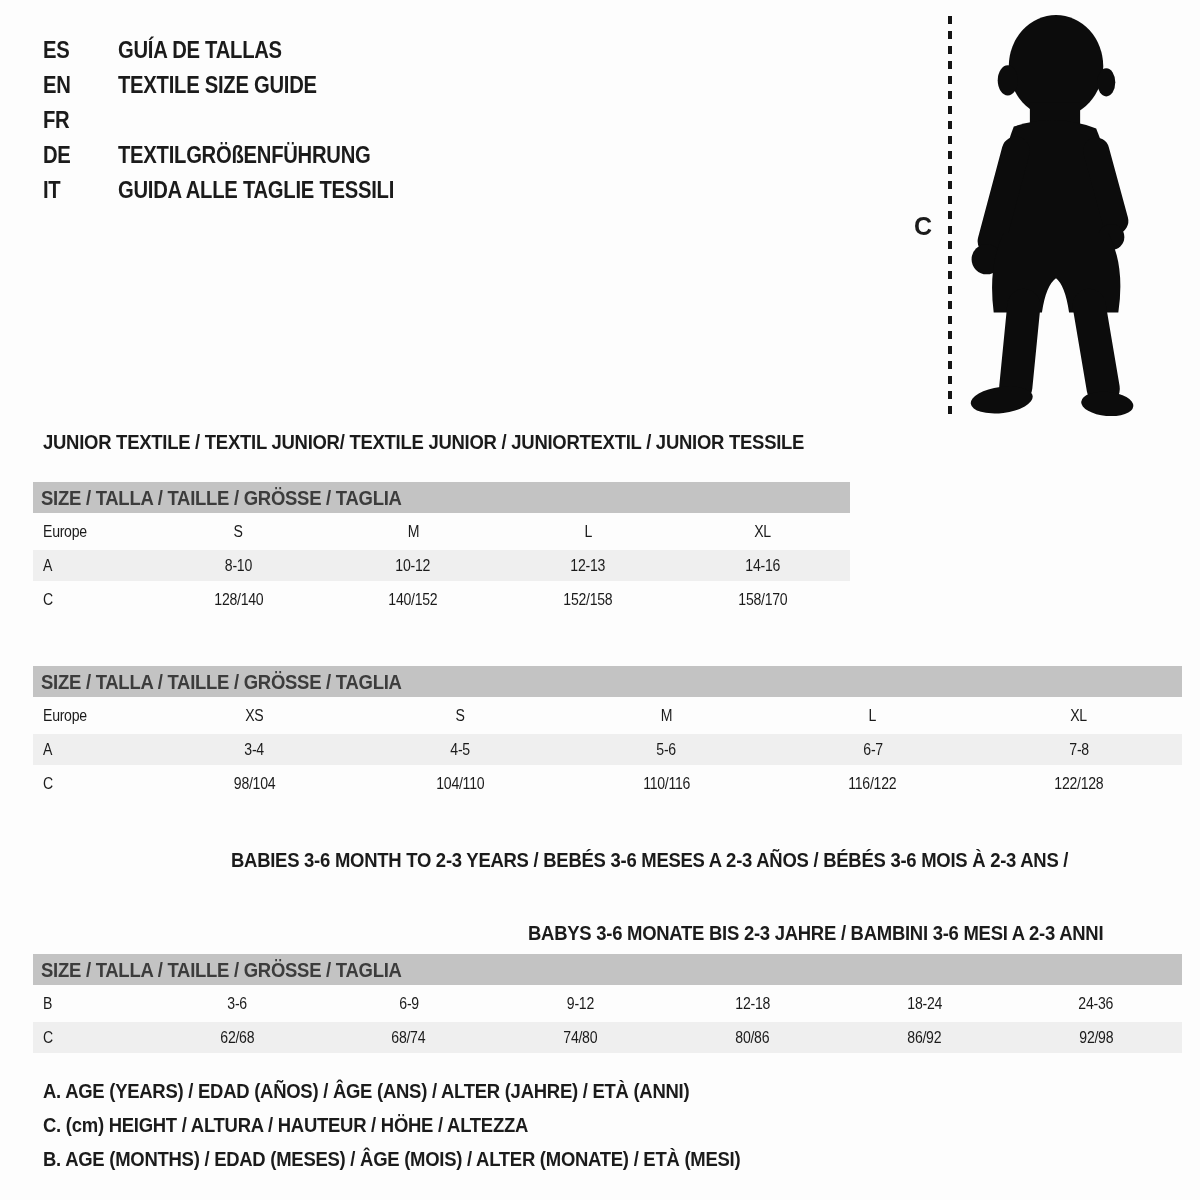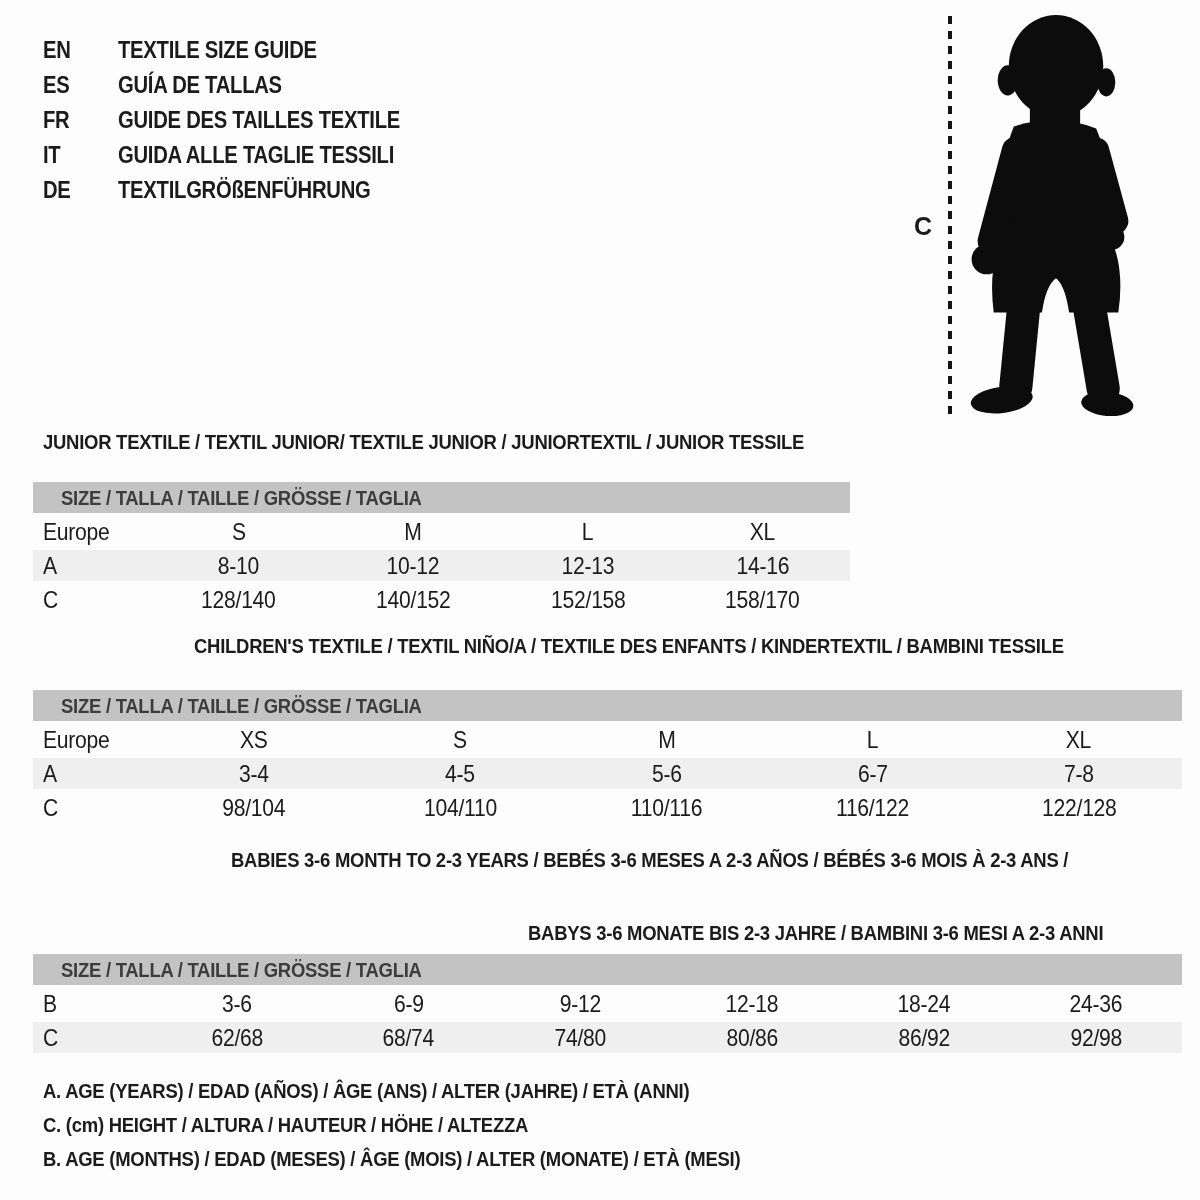--- a/index.html
+++ b/index.html
@@ -25,63 +25,62 @@
   }
   .c-label{position:absolute;left:914px;top:212px;font-size:25px;font-weight:bold;}
   .baby-svg{position:absolute;left:966px;top:14px;}
 
   
   .size-section{position:absolute;left:33px;}
   .sec-title{margin:0 0 0 10px;font-size:21px;line-height:24px;font-weight:bold;text-align:right;}
   .sec-title + .sec-title{line-height:31px;margin-top:45px;}
   .size-bar{
     background:#c3c3c3;height:31px;display:flex;align-items:center;
-    padding-left:28px;box-sizing:border-box;
+    padding-left:8px;box-sizing:border-box;
     font-weight:bold;font-size:21px;color:#3c3c3c;
   }
   table.size-table{border-collapse:separate;border-spacing:0 3px;table-layout:fixed;width:100%;margin-top:0;}
   table.size-table tr{height:31px;}
-  table.size-table td{text-align:center;font-size:24px;padding:0;overflow:hidden;}
+  table.size-table td{text-align:center;font-size:16px;padding:0;overflow:hidden;}
   table.size-table td.lbl{text-align:left;padding-left:10px;}
   tr.hl td{background:#efefef;}
 
   .junior-section{top:430px;width:817px;}
   .junior-section .size-bar{margin-top:28px;}
   .children-section{top:634px;width:1149px;}
   .children-section .size-bar{margin-top:32px;}
   .babies-section{top:848px;width:1149px;}
   .babies-section .size-bar{margin-top:6px;}
 
   
   .legend{position:absolute;left:43px;top:1074px;font-weight:bold;font-size:21px;}
   .legend-row{height:34px;display:flex;align-items:center;}
 </style>
 </head>
 <body>
 
 <div class="lang-block">
   <div class="lang-row">
+    <span class="lang-code"><span class="cond">ES</span></span>
+    <span><span class="cond">GUÍA DE TALLAS</span></span>
+  </div>
+  <div class="lang-row">
     <span class="lang-code"><span class="cond">EN</span></span>
     <span><span class="cond">TEXTILE SIZE GUIDE</span></span>
   </div>
   <div class="lang-row">
-    <span class="lang-code"><span class="cond">ES</span></span>
-    <span><span class="cond">GUÍA DE TALLAS</span></span>
-  </div>
-  <div class="lang-row">
     <span class="lang-code"><span class="cond">FR</span></span>
-    <span><span class="cond">GUIDE DES TAILLES TEXTILE</span></span>
+  </div>
+  <div class="lang-row">
+    <span class="lang-code"><span class="cond">DE</span></span>
+    <span><span class="cond">TEXTILGRÖßENFÜHRUNG</span></span>
   </div>
   <div class="lang-row">
     <span class="lang-code"><span class="cond">IT</span></span>
     <span><span class="cond">GUIDA ALLE TAGLIE TESSILI</span></span>
-  </div>
-  <div class="lang-row">
-    <span class="lang-code"><span class="cond">DE</span></span>
-    <span><span class="cond">TEXTILGRÖßENFÜHRUNG</span></span>
   </div>
 </div>
 
 <div class="dash-line"></div>
 <div class="c-label">C</div>
 <svg class="baby-svg" width="176" height="402" viewBox="0 0 172 400">
   <g fill="#0c0c0c" stroke="none">
 
     <ellipse cx="88" cy="52" rx="47" ry="51"></ellipse>
     <ellipse cx="40" cy="66" rx="10" ry="15"></ellipse>
@@ -140,21 +139,20 @@
         <td><span class="cond ctr">128/140</span></td>
         <td><span class="cond ctr">140/152</span></td>
         <td><span class="cond ctr">152/158</span></td>
         <td><span class="cond ctr">158/170</span></td>
       </tr>
     </tbody>
   </table>
 </section>
 
 <section class="size-section children-section">
-  <h2 class="sec-title"><span class="cond">CHILDREN'S TEXTILE / TEXTIL NIÑO/A / TEXTILE DES ENFANTS / KINDERTEXTIL / BAMBINI TESSILE</span></h2>
   <div class="size-bar">
       <span class="cond">SIZE / TALLA / TAILLE / GRÖSSE / TAGLIA</span>
     </div>
   <table class="size-table">
     <colgroup>
         <col style="width:118px">
         <col>
         <col>
         <col>
         <col>

